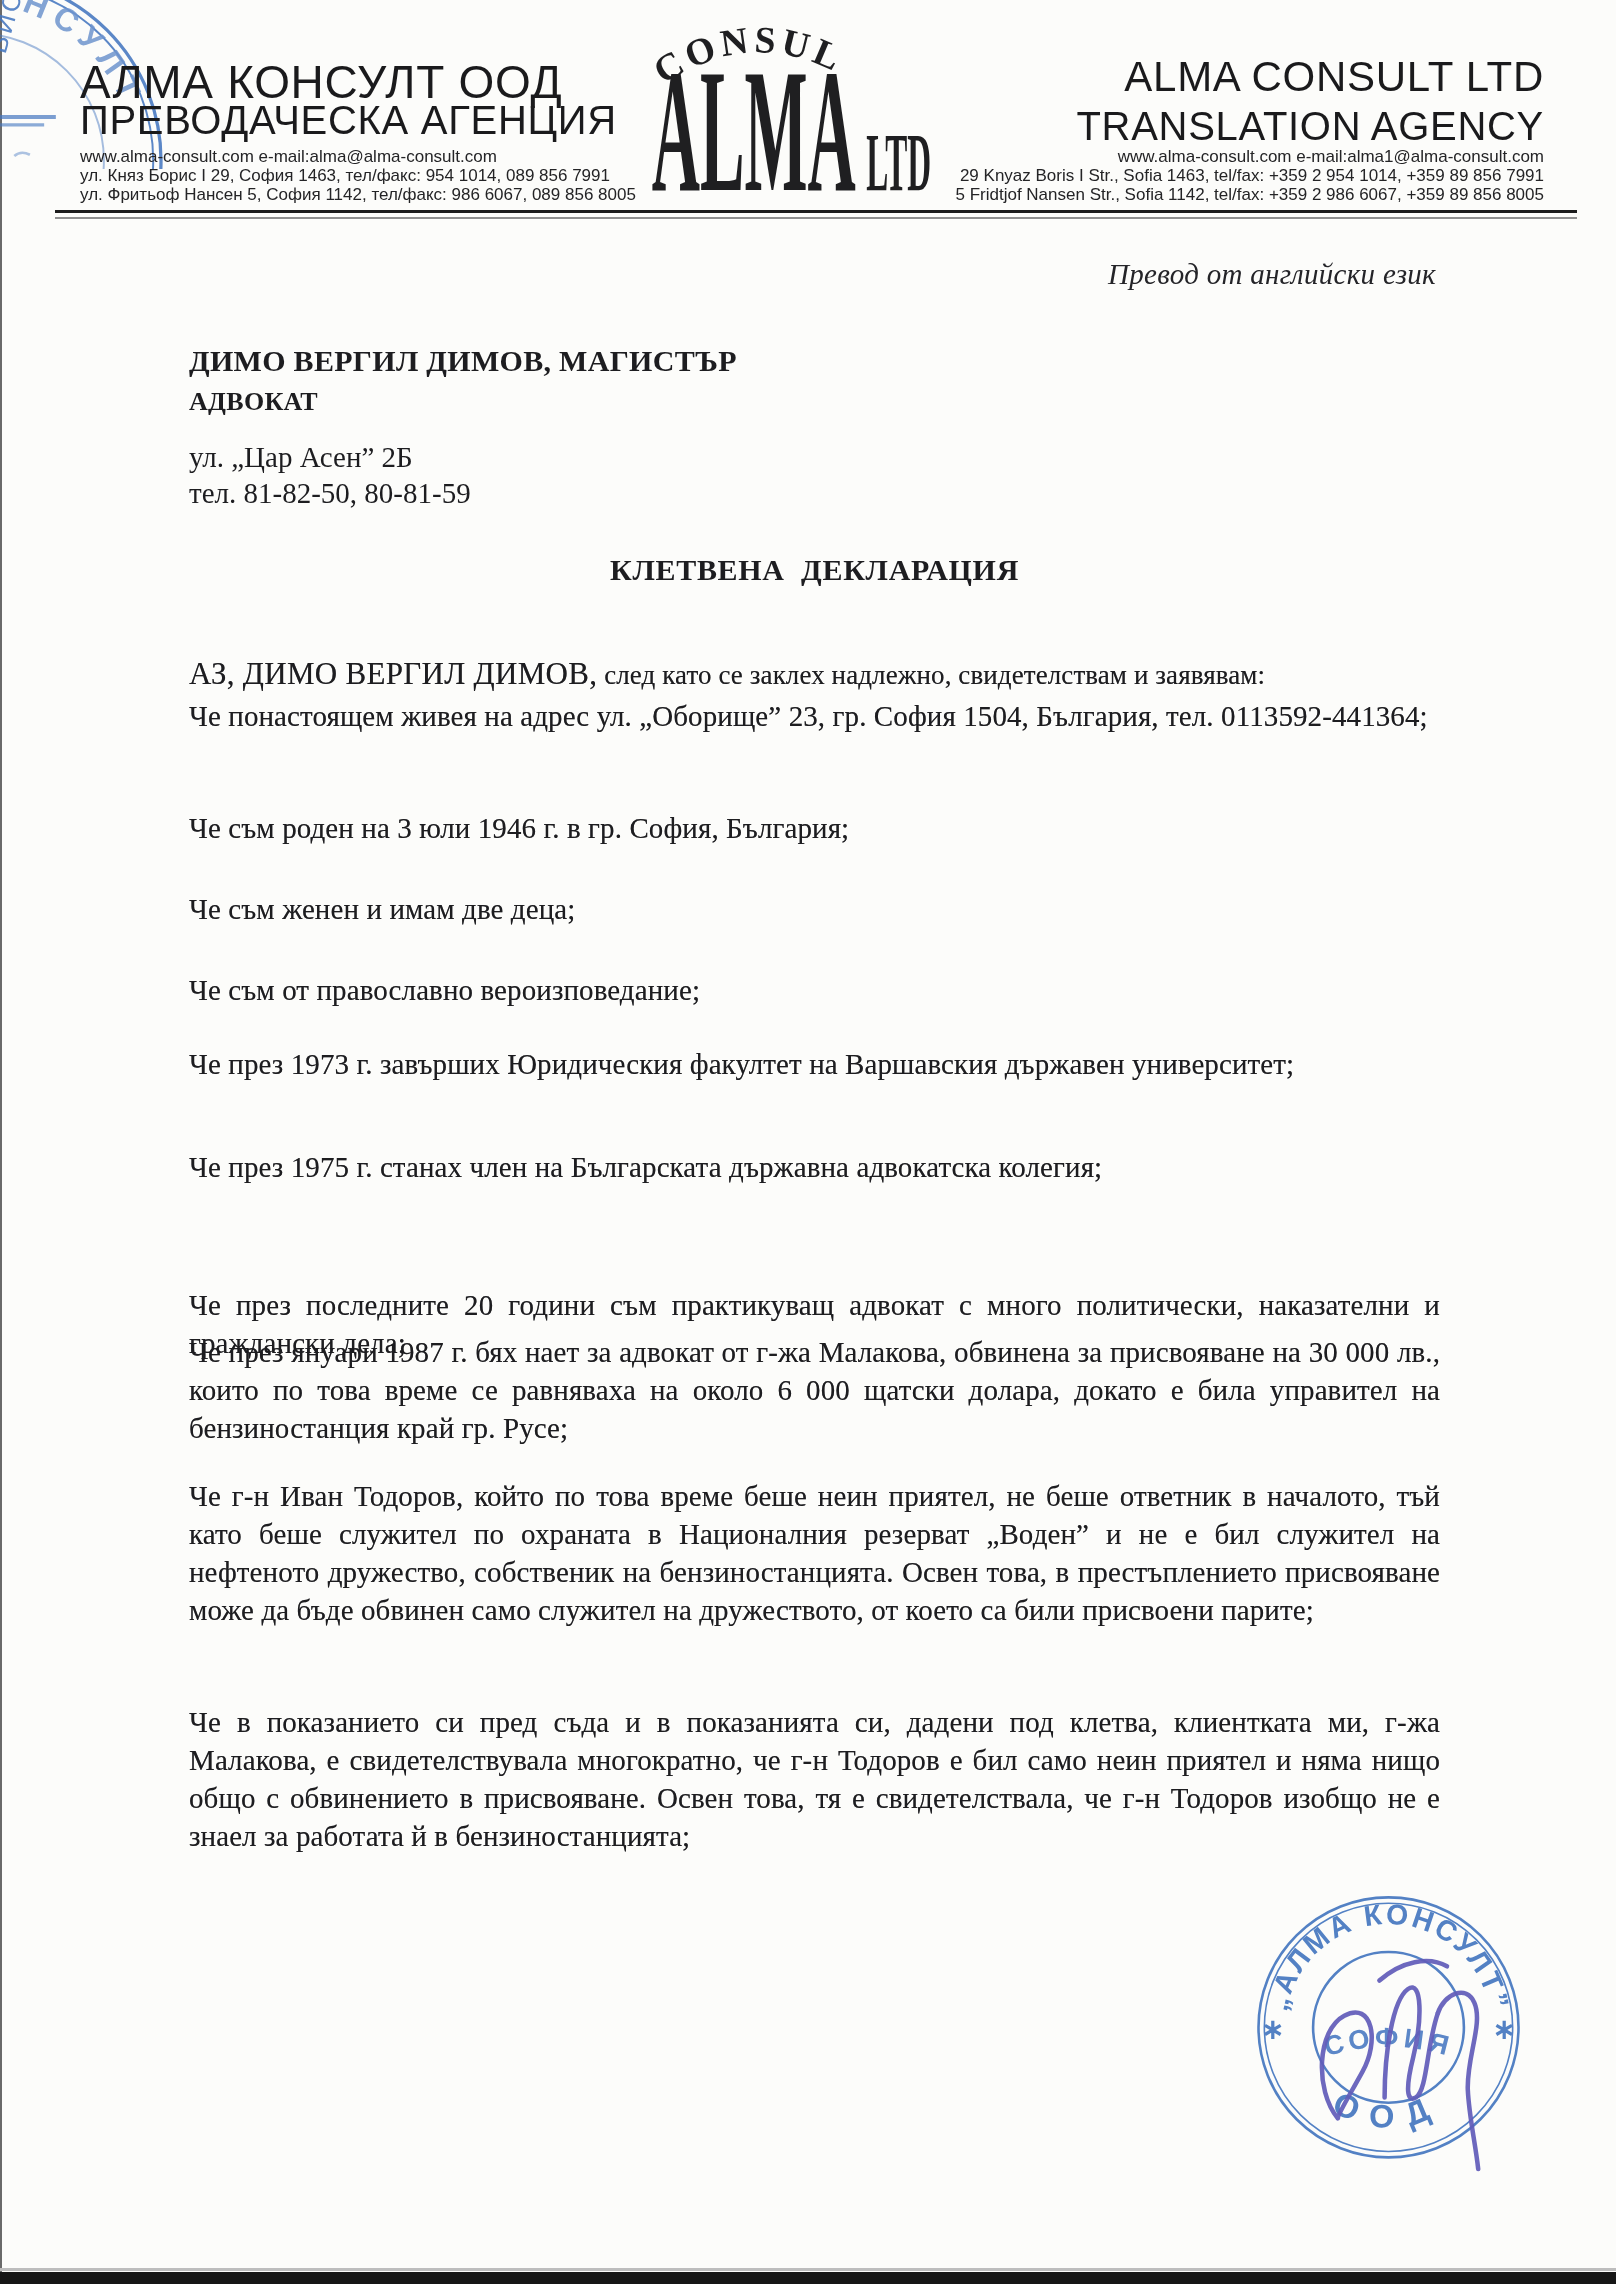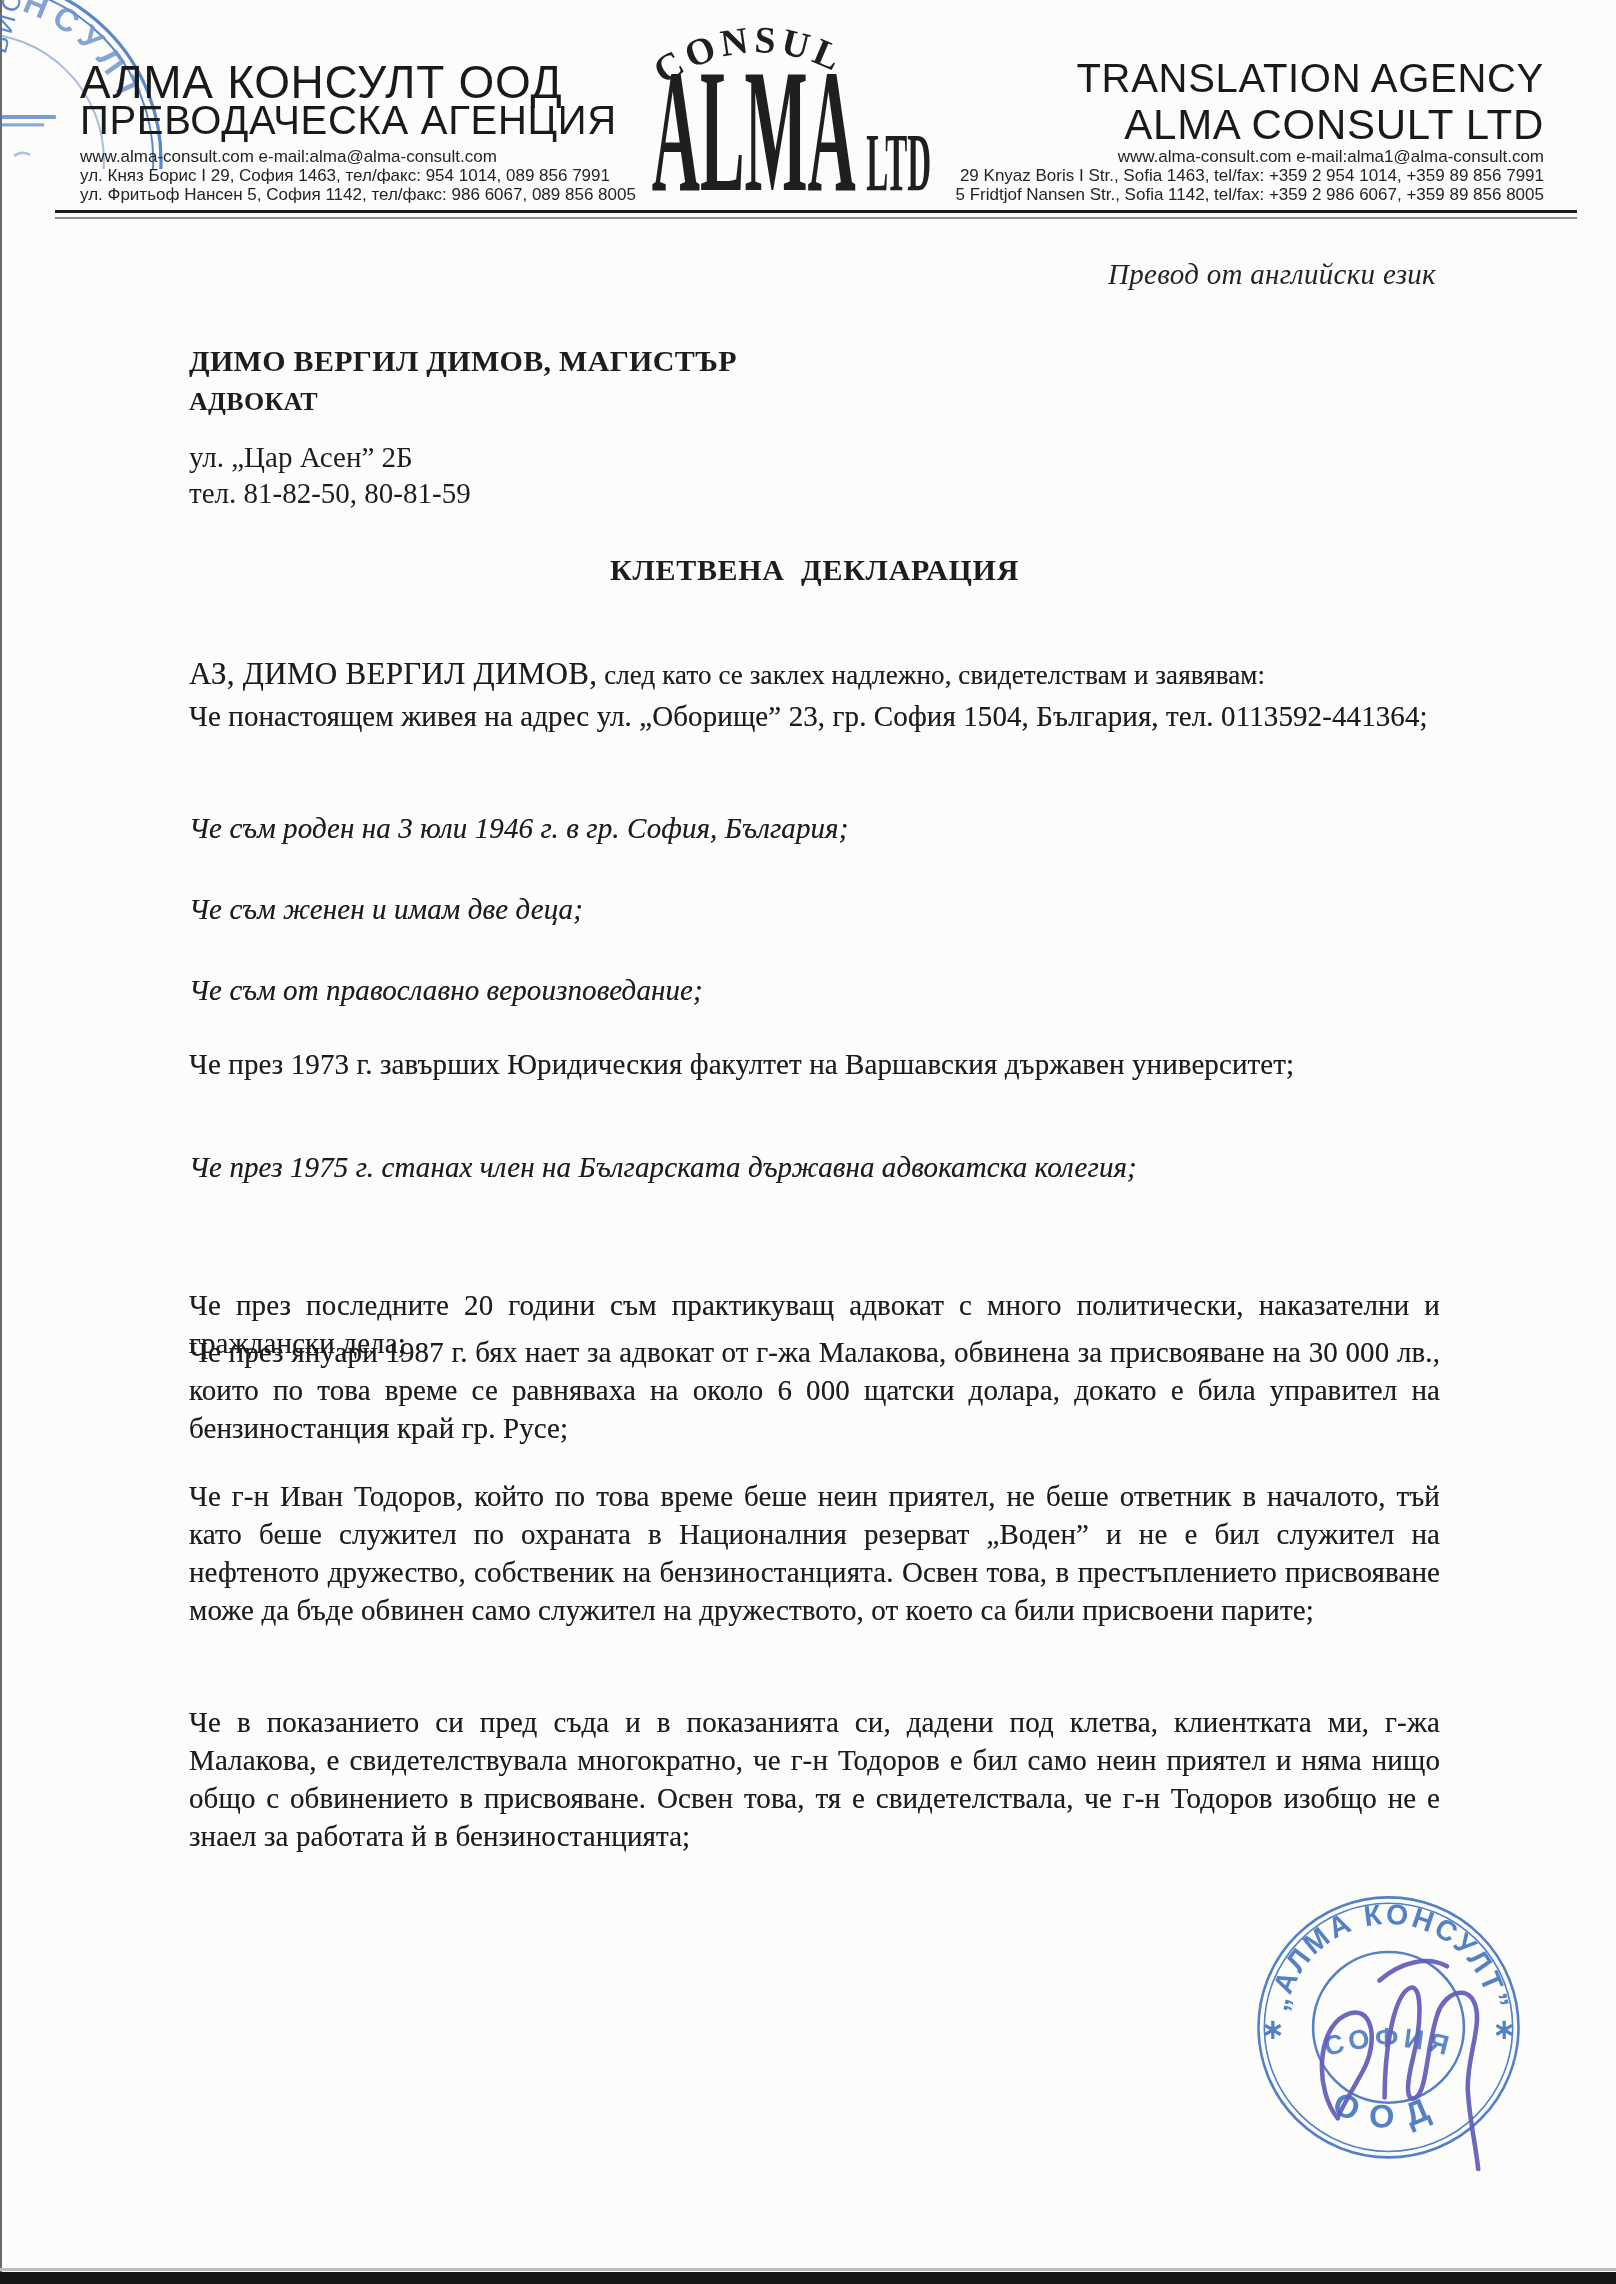--- a/index.html
+++ b/index.html
@@ -27,21 +27,21 @@
   #lawyer-name{position:absolute;left:189px;top:342px;font-size:30px;font-weight:bold;
                line-height:38px;white-space:nowrap;letter-spacing:0.3px;}
   #lawyer-role{position:absolute;left:189px;top:387px;font-size:26px;font-weight:bold;letter-spacing:0.3px;}
   #lawyer-addr{position:absolute;left:189px;top:438px;font-size:29px;line-height:39px;white-space:nowrap;}
   #lawyer-phone{position:absolute;left:189px;top:477px;font-size:29px;white-space:nowrap;}
   #decl-title{position:absolute;left:189px;top:553px;width:1251px;text-align:center;font-size:30px;
               font-weight:bold;white-space:pre;letter-spacing:0.7px;}
   .para{position:absolute;left:189px;width:1251px;font-size:29px;line-height:38px;
         text-align:justify;text-align-last:left;letter-spacing:0.1px;color:#1d1d20;
         text-shadow:0 0 0.4px rgba(25,25,30,.55);}
-  .single{white-space:nowrap;text-align:center;font-style:italic;}
+  .single{white-space:nowrap;text-align:center;}
   #intro{top:655px;white-space:nowrap;}
   #intro .lead{font-size:31px;letter-spacing:0.3px;}
   #intro .rest{font-size:27px;}
   .pg0{top:697px}.pg1{top:809px}.pg2{top:890px}.pg3{top:971px}.pg4{top:1045px}
   .pg5{top:1148px}.pg6{top:1286px}.pg7{top:1333px}.pg8{top:1477px}.pg9{top:1703px}
   
   #corner-stamp{position:absolute;left:-3.9px;top:-5.2px;opacity:.88;}
   #company-stamp{position:absolute;left:1252px;top:1883px;opacity:.92;}
   svg text{font-family:"Liberation Sans",sans-serif;}
   .logo-serif{font-family:"Liberation Serif",serif;font-weight:bold;fill:#1f1f21;}
@@ -86,22 +86,22 @@
         <path id="logo-arch" d="M 30 104 Q 160 8 302 82"></path>
       </defs>
     <text class="logo-serif" font-size="58" letter-spacing="7">
       <textPath href="#logo-arch" startOffset="2%">CONSULT</textPath>
     </text>
     <text class="logo-serif" x="16" y="262" font-size="272" textLength="314" lengthAdjust="spacingAndGlyphs">ALMA</text>
     <text class="logo-serif" x="346" y="262" font-size="126" textLength="100" lengthAdjust="spacingAndGlyphs">LTD</text>
   </svg>
 
   <div id="lh-right" class="lh-sans">
+    <div id="lh-right-title1">ALMA CONSULT LTD</div>
     <div id="lh-right-title2">TRANSLATION AGENCY</div>
-    <div id="lh-right-title1">ALMA CONSULT LTD</div>
   </div>
   <div id="lh-right-small" class="lh-sans">
     <div>www.alma-consult.com   e-mail:alma1@alma-consult.com</div>
     <div>29 Knyaz Boris I Str., Sofia 1463, tel/fax: +359 2 954 1014, +359 89 856 7991</div>
     <div>5 Fridtjof Nansen Str., Sofia 1142, tel/fax: +359 2 986 6067, +359 89 856 8005</div>
   </div>
 
   <div id="rule1"></div>
   <div id="rule2"></div>
 

